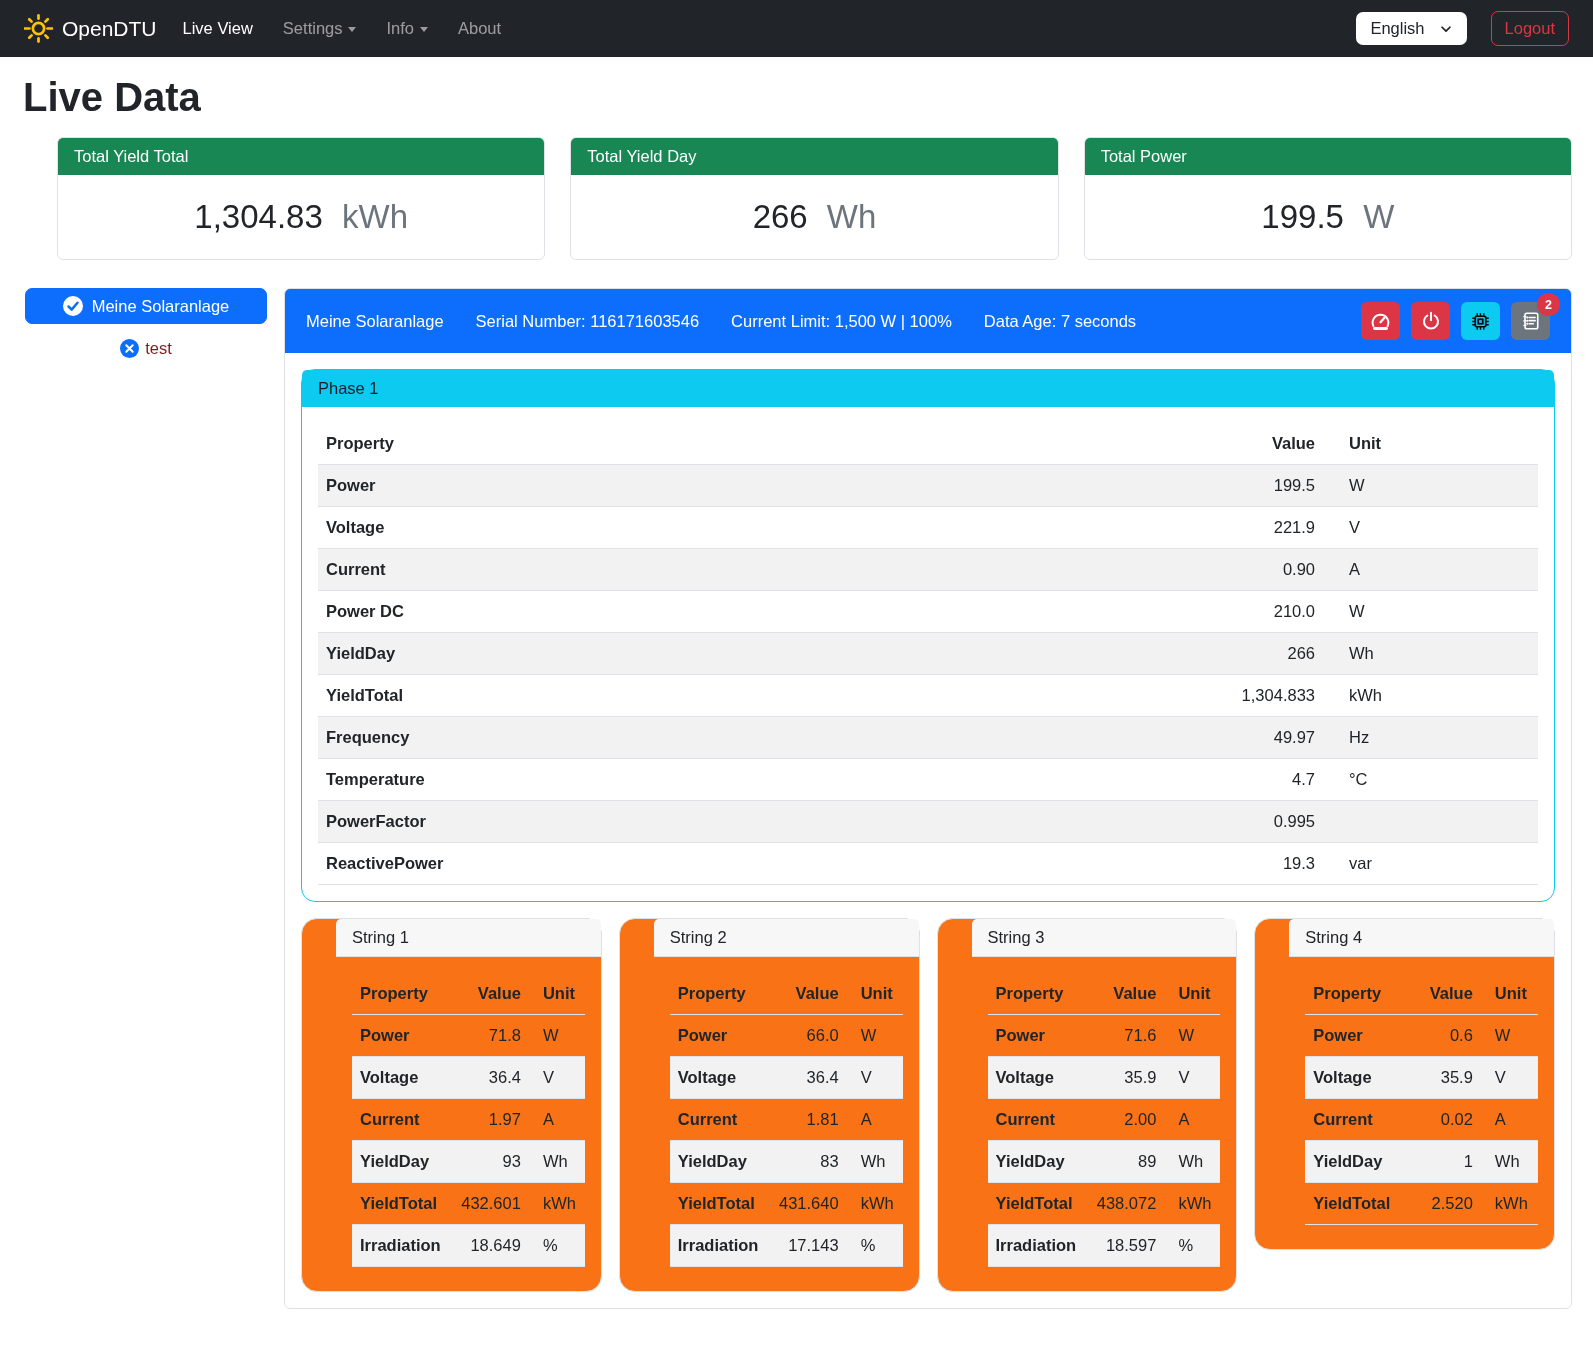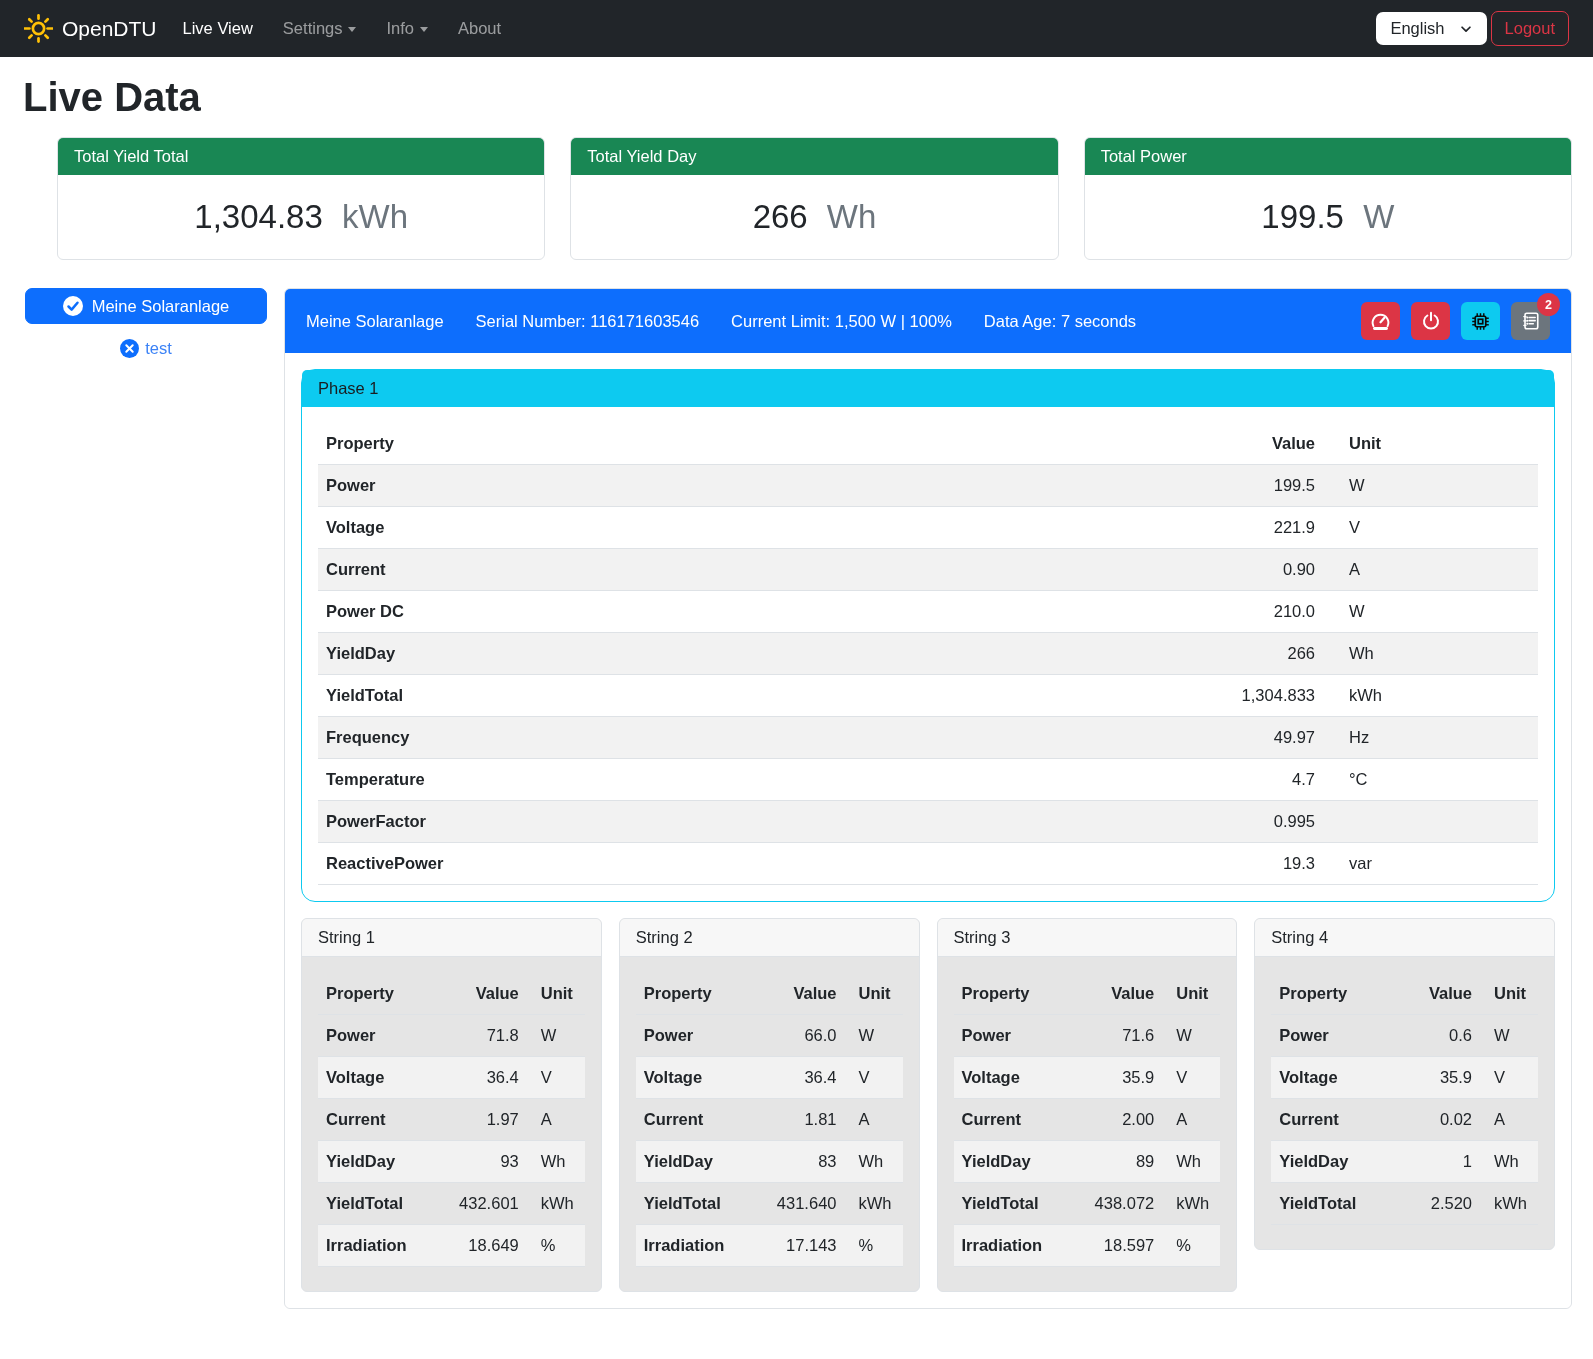--- a/index.html
+++ b/index.html
@@ -7,40 +7,40 @@
     font-family:"Liberation Sans","DejaVu Sans",sans-serif; }
   body { width:1593px; }
 
   
   .navbar { height:57px; background:#212529; display:flex; align-items:center; padding:0 24px; }
   .brand { display:flex; align-items:center; gap:9px; color:#fff; font-size:21px; font-weight:400; }
   .nav-links { display:flex; align-items:center; margin-left:26px; gap:30px; }
   .nav-link { font-size:16.5px; color:rgba(255,255,255,.55); display:flex; align-items:center; gap:6px; cursor:pointer; }
   .nav-link.active { color:#fff; }
   .caret { width:0; height:0; border-left:4.5px solid transparent; border-right:4.5px solid transparent; border-top:5px solid rgba(255,255,255,.55); margin-top:2px; }
-  .nav-right { margin-left:auto; display:flex; align-items:center; gap:4px; }
+  .nav-right { margin-left:auto; display:flex; align-items:center; gap:24px; }
   .lang-select { background:#fff; border-radius:7px; padding:7px 14px; display:flex; align-items:center; gap:14px; font-size:16.5px; color:#212529; cursor:pointer; }
   .logout-btn { background:transparent; border:1px solid #dc3545; color:#dc3545; border-radius:7px; padding:7px 13px; font-size:16.5px; font-family:inherit; cursor:pointer; }
 
   
   .container { padding:0 21px; }
   h1.page-title { font-size:40px; font-weight:700; margin:18px 0 17px 2px; }
 
   .cards-row { display:flex; gap:25px; margin-bottom:28px;margin-left:36px; }
   .scard { flex:1; border:1px solid #dee2e6; border-radius:6px; background:#fff; }
   .scard-header { background:#198754; color:#fff; font-size:16.5px; padding:9px 16px; border-radius:5px 5px 0 0; }
   .scard-body { padding:23px 16px; text-align:center; font-size:33px; }
   .scard-value { color:#212529; }
   .scard-unit { color:#6c757d; margin-left:10px; }
 
   .content-row { display:flex; align-items:flex-start; }
   .sidebar { flex:0 0 250px; padding:0 4px; }
   .inv-select-btn { width:100%; background:#0d6efd; border:1px solid #0d6efd; color:#fff; border-radius:7px;
     padding:7px 10px; font-size:16.5px; font-family:inherit; display:flex; align-items:center; justify-content:center; gap:9px; cursor:pointer; }
-  .test-link { margin-top:15px; display:flex; align-items:center; justify-content:center; gap:6px; color:#3b82f6; font-size:16.5px; cursor:pointer; }
+  .test-link { margin-top:15px; display:flex; align-items:center; justify-content:center; gap:6px; color:#7f1d1d; font-size:16.5px; cursor:pointer; }
 
   .main-panel { flex:1; margin-left:13px; border:1px solid #dee2e6; border-radius:6px; margin-bottom:29px; }
   .panel-header { background:#0d6efd; color:#fff; padding:13px 21px; border-radius:5px 5px 0 0;
     display:flex; align-items:center; font-size:16.5px; }
   .panel-header .hdr-text { margin-right:32px; white-space:nowrap; }
   .hdr-btns { margin-left:auto; display:flex; gap:11px; }
   .hdr-btn { width:39px; height:38px; border:none; border-radius:6px; display:flex; align-items:center; justify-content:center; position:relative; cursor:pointer; padding:0; }
   .btn-danger { background:#dc3545; color:#fff; }
   .btn-info { background:#0dcaf0; color:#111; }
   .btn-secondary { background:#6c757d; color:#fff; }
@@ -60,21 +60,21 @@
   .data-table th.val, .data-table td.val { text-align:right; }
   .data-table th.unit, .data-table td.unit { text-align:left; padding-left:26px; }
   .phase-table th.unit, .phase-table td.unit { width:215px; }
   .phase-table th.val, .phase-table td.val { width:170px; }
   .string-table th.unit, .string-table td.unit { width:58px; padding-left:14px; }
   .string-table th.val, .string-table td.val { width:92px; }
   .stripe-odd tbody tr:nth-child(odd) { background:#f2f2f2; }
   .stripe-even tbody tr:nth-child(even) { background:#f2f2f2; }
 
   .strings-row { display:flex; gap:17px; align-items:flex-start; }
-  .string-card { flex:1; border:1px solid #dee2e6; border-radius:6px; background:#e5e5e5; }
+  .string-card { flex:1; border:1px solid #dee2e6; border-radius:16px; background:#f97316;padding-left:34px; }
   .string-header { background:#f7f7f7; border-bottom:1px solid #dee2e6; color:#212529; font-size:16.5px;
     padding:9px 16px; border-radius:5px 5px 0 0; }
   .string-body { padding:16px 16px 24px 16px; }
 
   svg { display:block; }
 </style>
 </head>
 <body>
 
 <div class="navbar">

